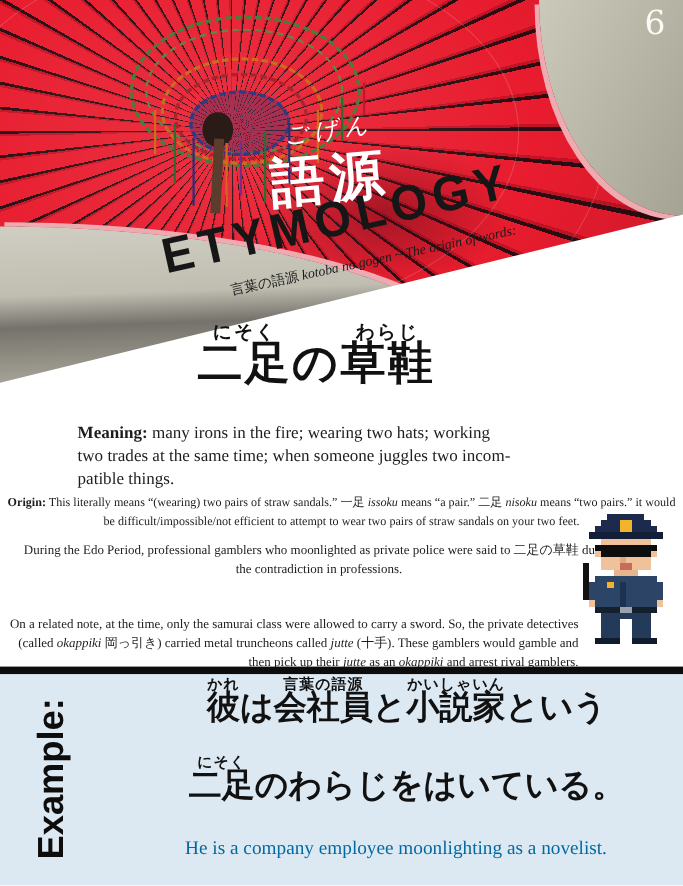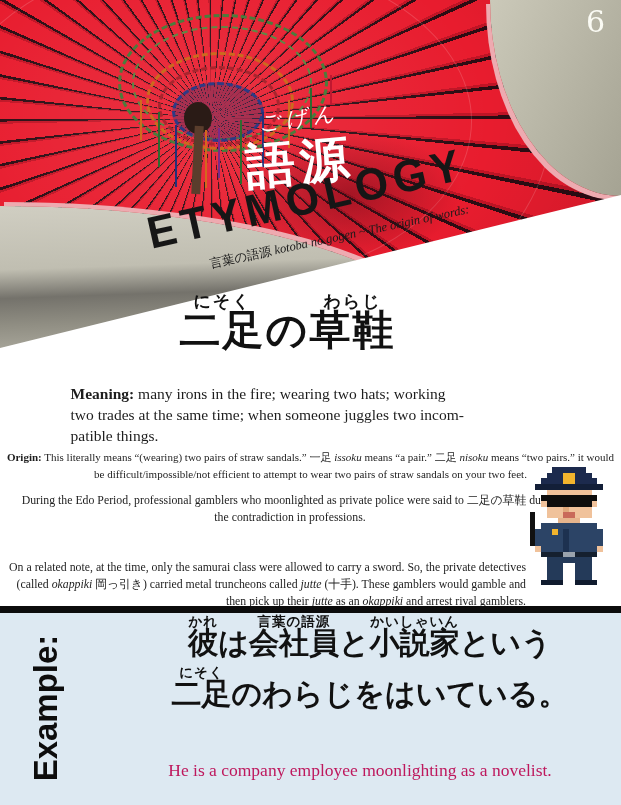--- a/index.html
+++ b/index.html
@@ -69,23 +69,23 @@
   .divider{position:absolute;left:0;top:606px;width:621px;height:7px;background:#0c0c0c;}
   .example-bg{position:absolute;left:0;top:613px;width:621px;height:192px;background:#dde9f2;}
   .example-label-wrap{position:absolute;left:14px;top:613px;width:64px;height:190px;
     display:flex;align-items:center;justify-content:center;}
   .example-label{transform:rotate(-90deg);white-space:nowrap;font-family:"Liberation Sans",sans-serif;
     font-size:33px;font-weight:800;color:#0d0d0d;}
   .ex-line{position:absolute;left:150px;width:440px;text-align:center;color:#111;
     font-family:"DejaVu Sans",sans-serif;font-weight:700;font-size:30px;}
   .ex-line rt{font-size:13.5px;font-weight:700;letter-spacing:1px;}
   .ex1{top:615px;}
-  .ex2{top:666px;}
+  .ex2{top:686px;}
   .translation{position:absolute;left:150px;top:760px;width:420px;text-align:center;
-    font-size:17.5px;color:#be185d;}
+    font-size:17.5px;color:#0369a1;}
 </style>
 </head>
 <body>
 
 <div class="photo">
   <div class="spokes"></div>
   <div class="string-ring sr1"></div>
   <div class="string-ring sr2"></div>
   <div class="shade"></div>
   <div class="canopy-shade"></div>

